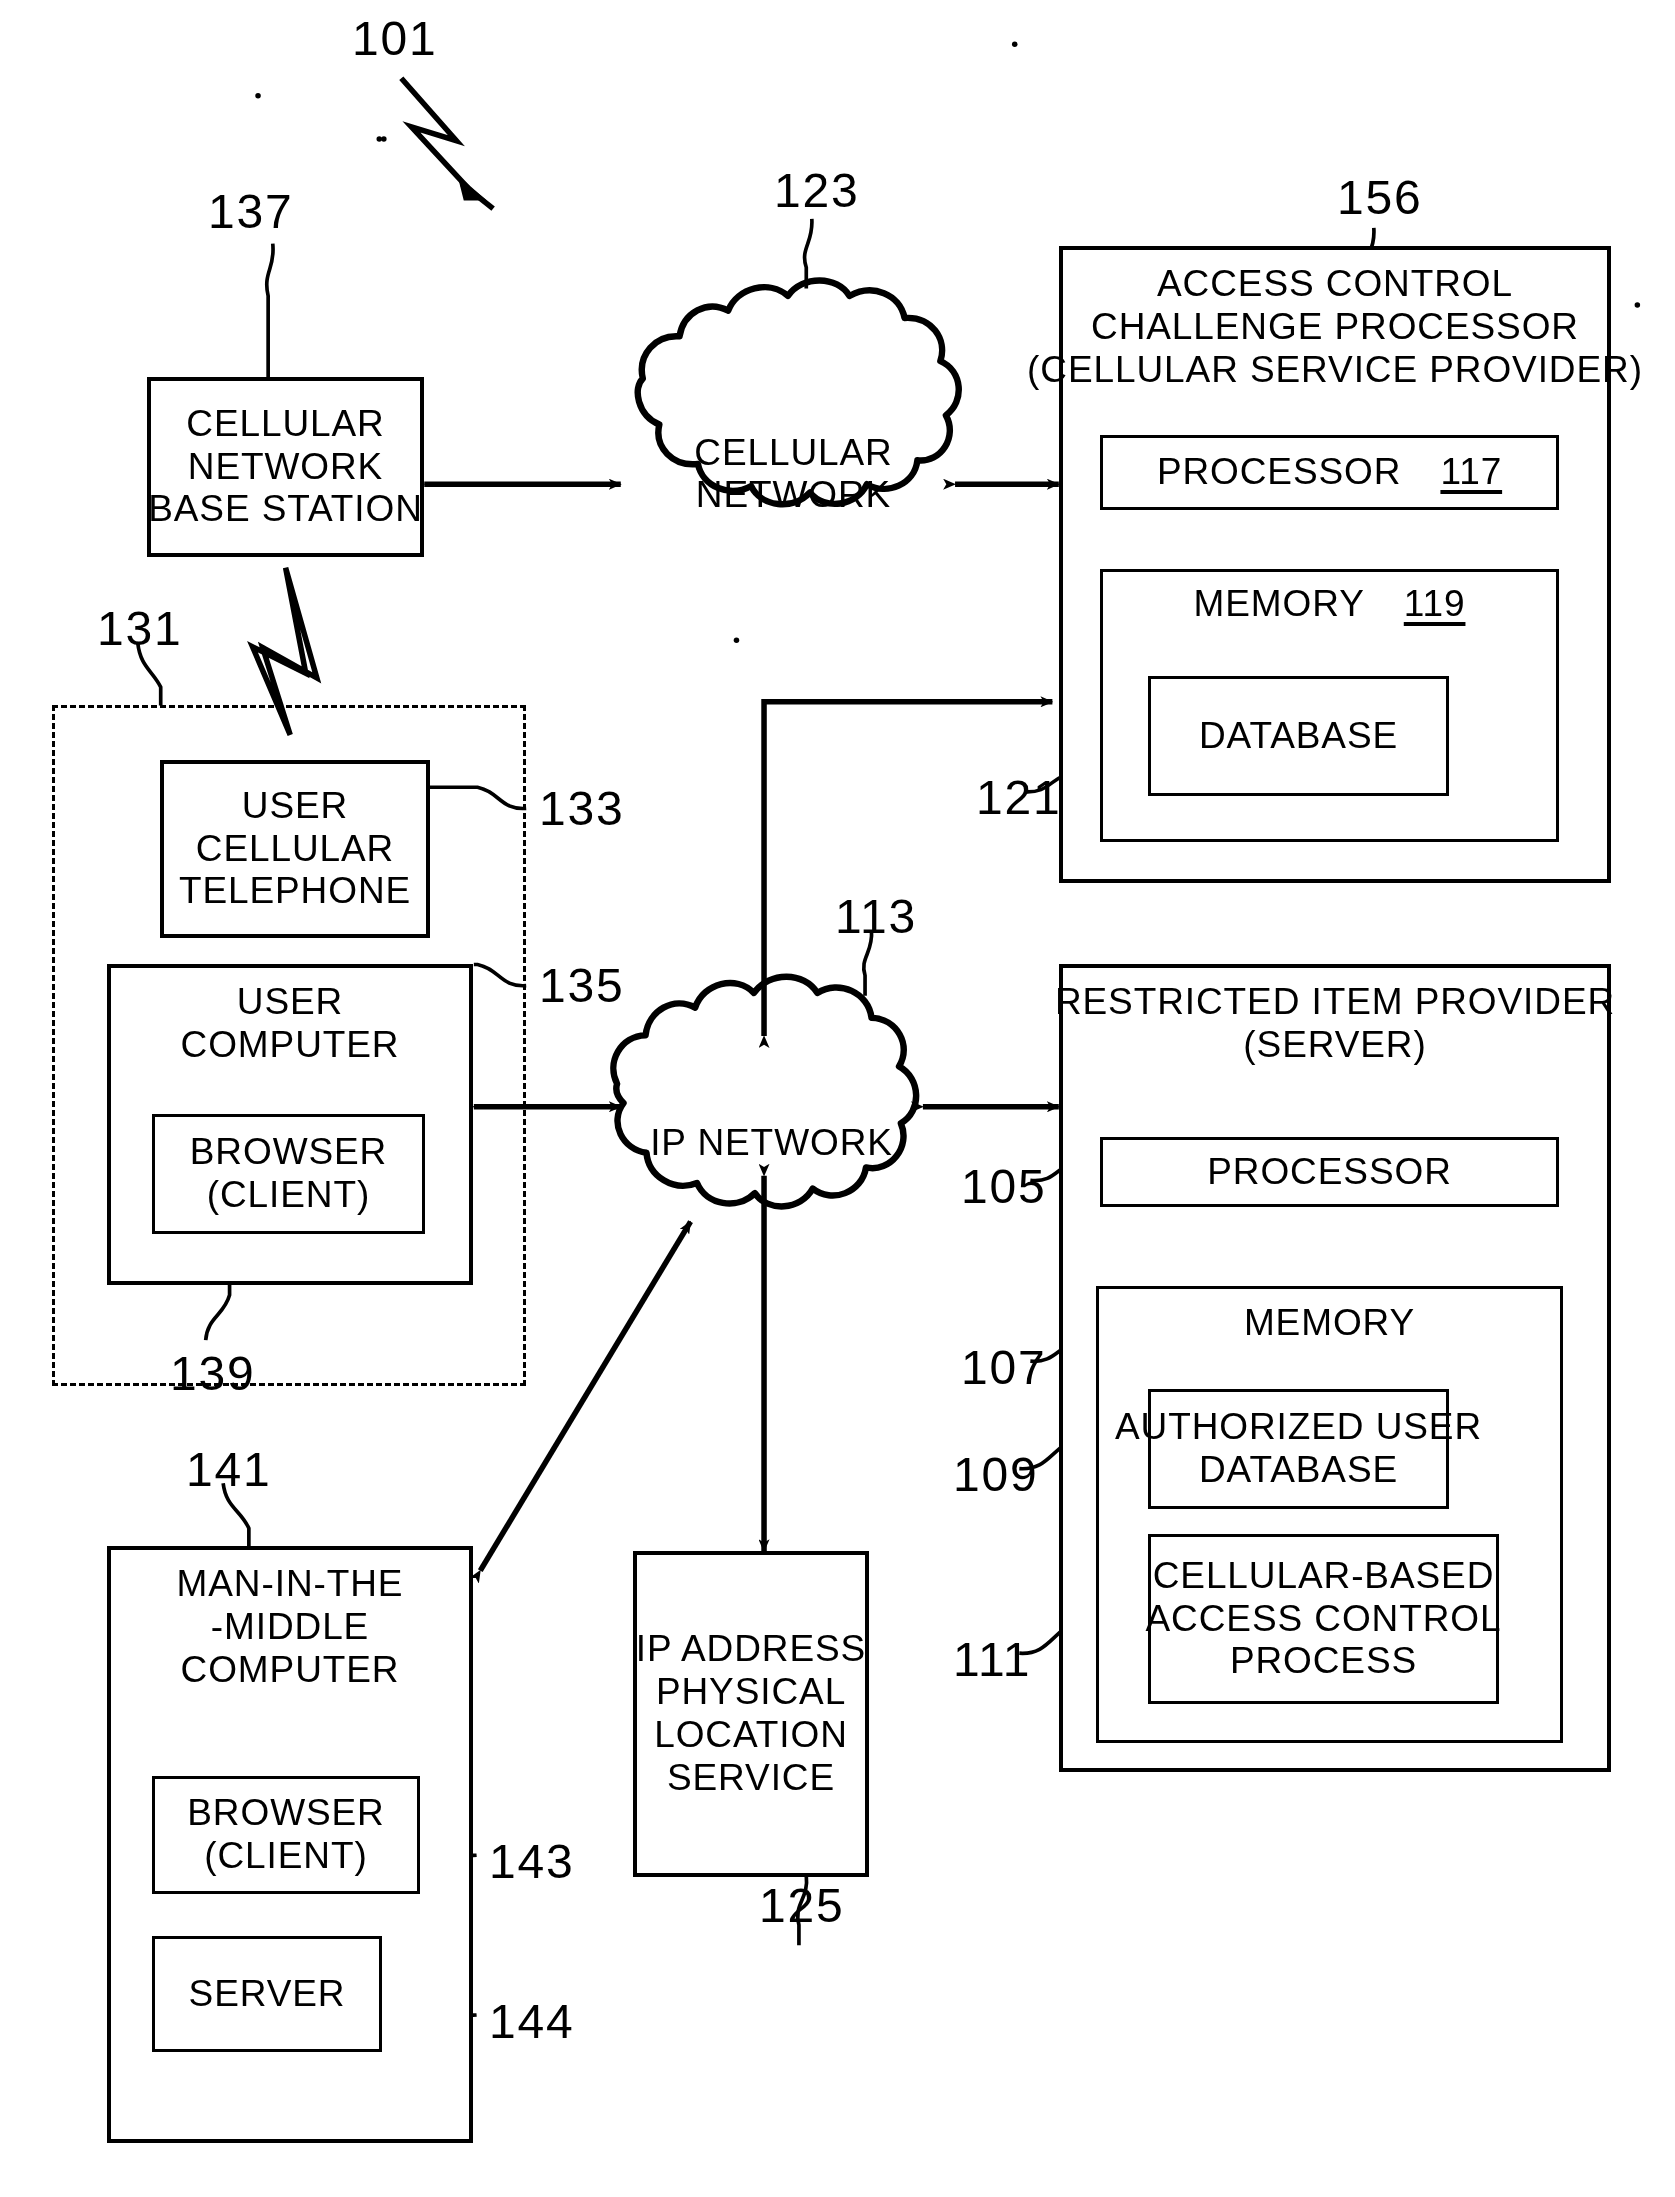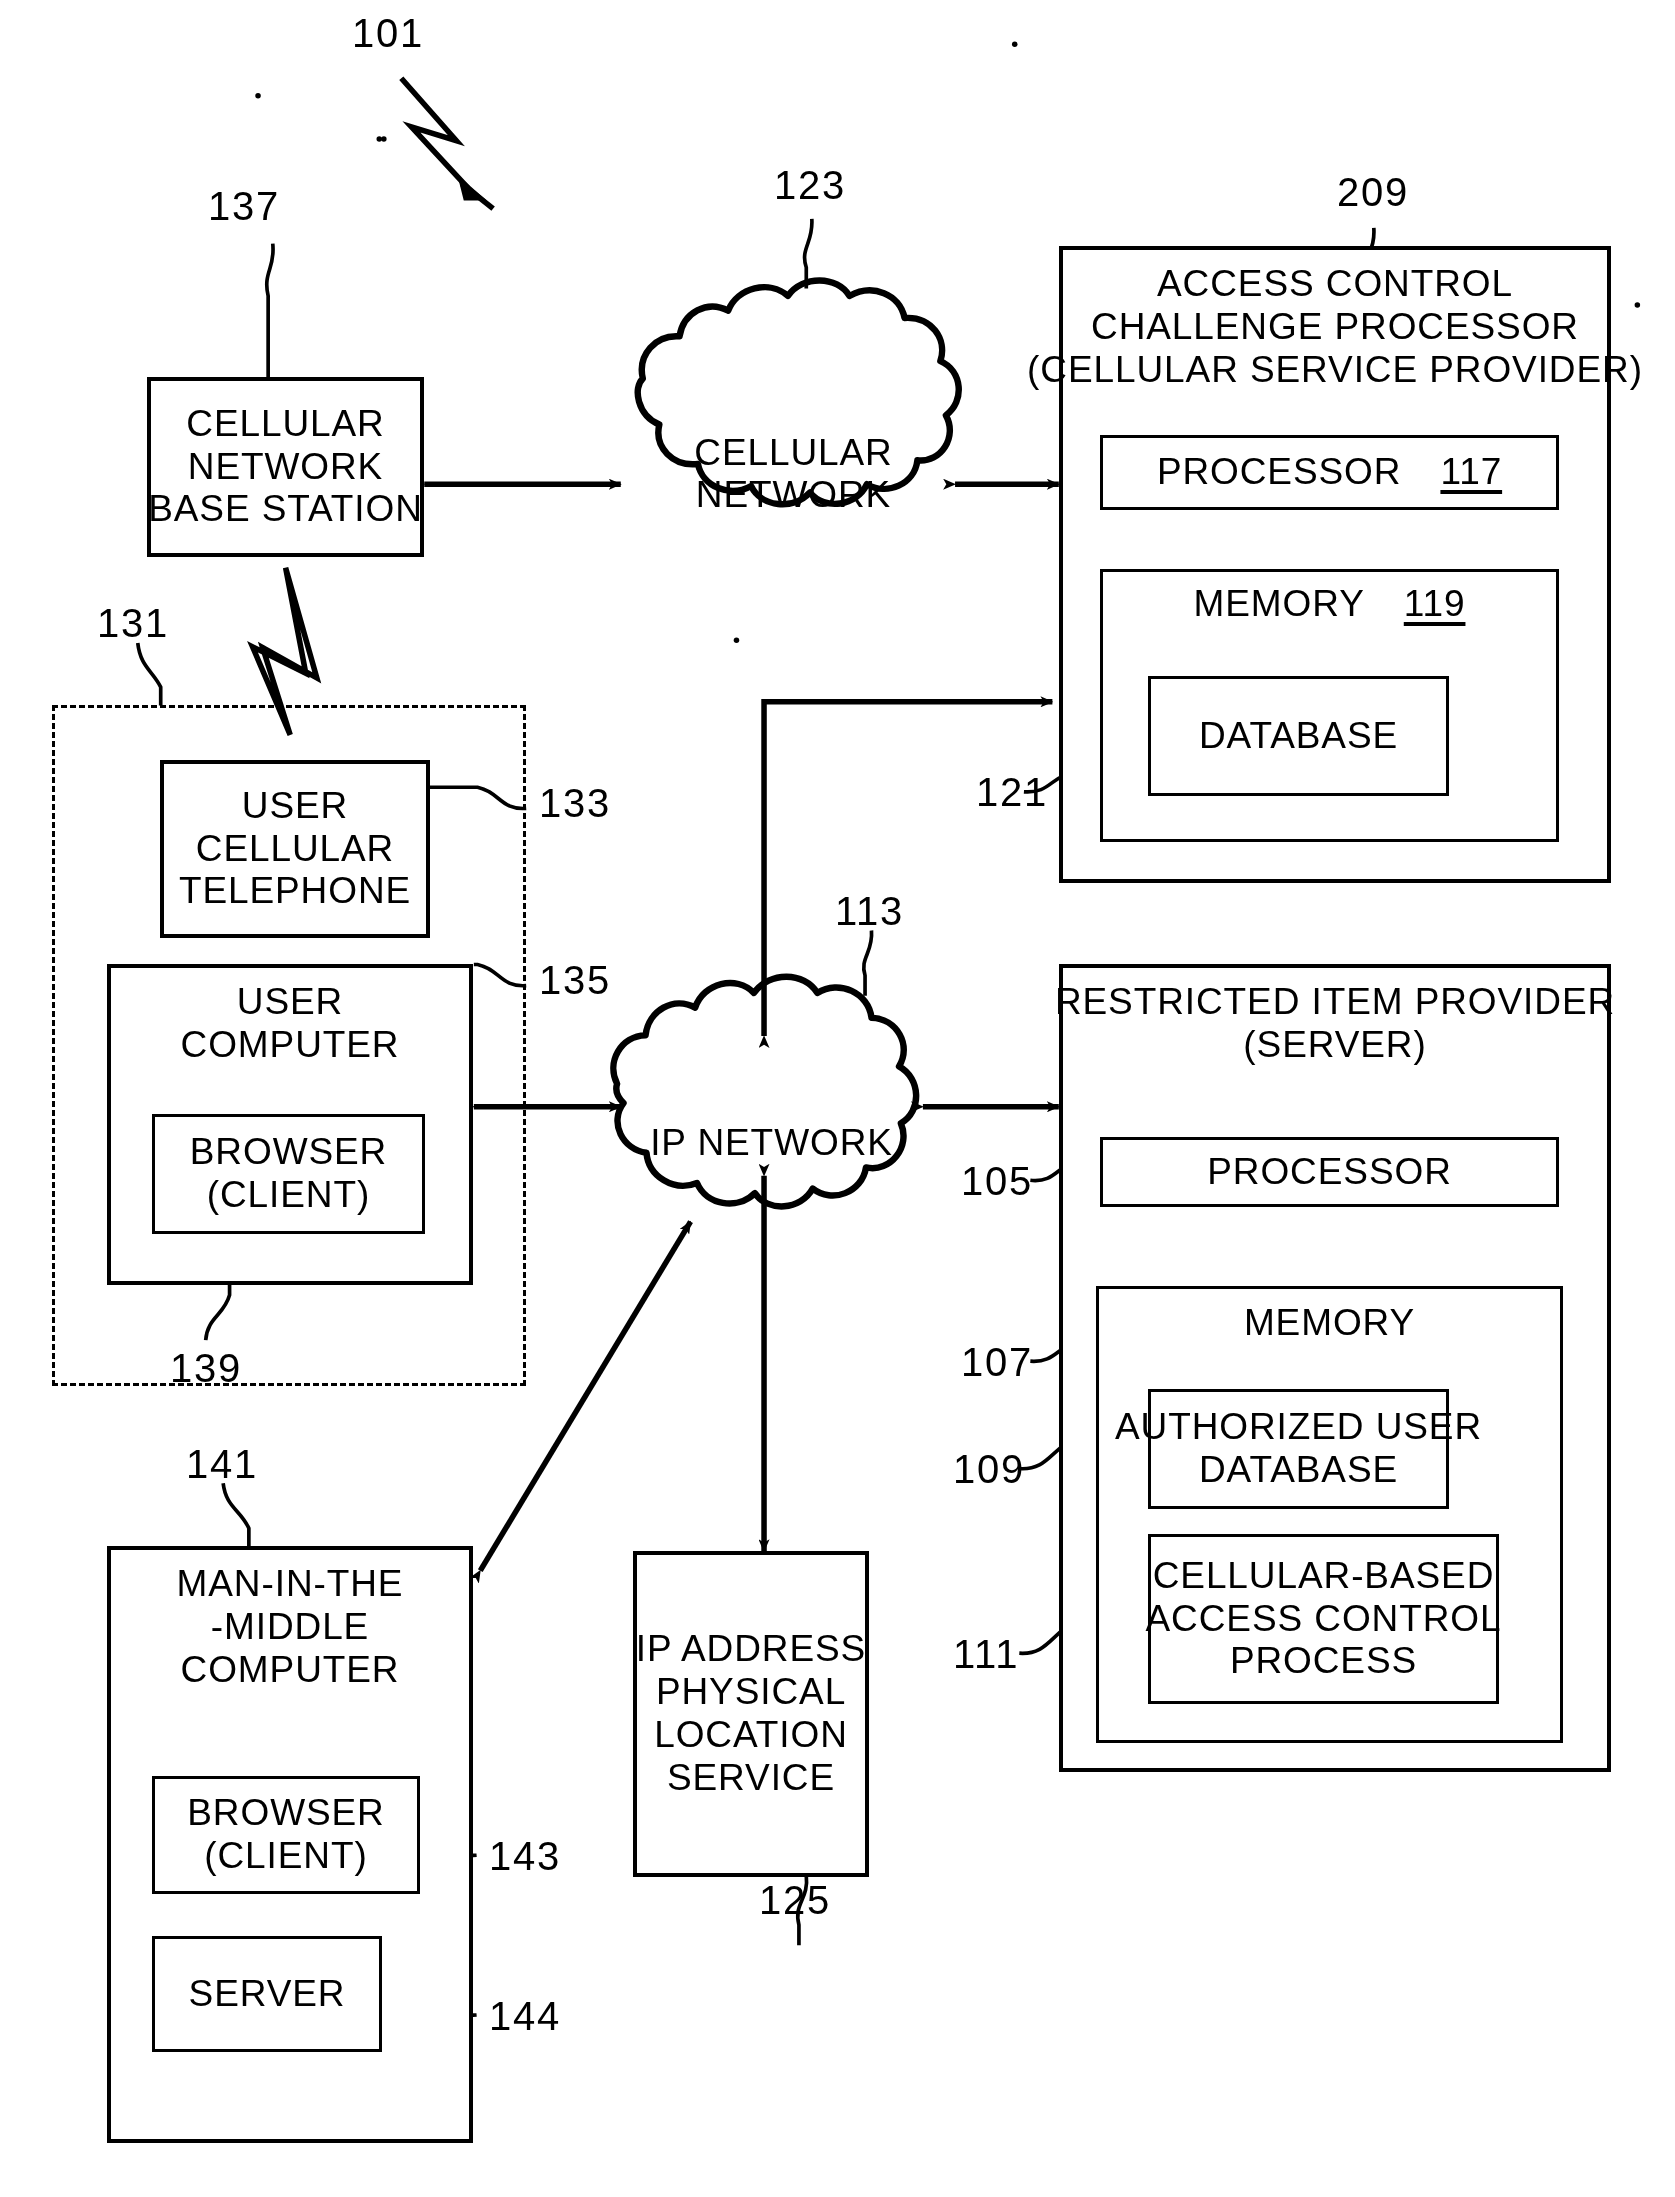--- a/index.html
+++ b/index.html
@@ -36,21 +36,21 @@
   }
   .box.thin { border-width: 3.7px; text-align: center; }
   .dashed-box {
     position: absolute;
     box-sizing: border-box;
     border: 3.7px dashed #000;
     background: transparent;
   }
   .reftext {
     position: absolute;
-    font-size: 40px;
+    font-size: 48px;
     letter-spacing: 1.8px;
     white-space: nowrap;
     color: #000;
   }
   .cloudtext {
     position: absolute;
     font-size: 37px;
     letter-spacing: 0.9px;
     text-align: center;
     white-space: nowrap;
@@ -175,21 +175,21 @@
       <circle cx="1196" cy="784" r="3"></circle>
       <circle cx="1699" cy="1864" r="3"></circle>
       <circle cx="123" cy="2328" r="3"></circle>
       <circle cx="1418" cy="1259" r="3"></circle>
     </g>
   </svg>
 
   <div class="reftext" style="left:352px; top:11px;">101</div>
   <div class="reftext" style="left:208px; top:184px;">137</div>
   <div class="reftext" style="left:774px; top:163px;">123</div>
-  <div class="reftext" style="left:1337px; top:170px;">209</div>
+  <div class="reftext" style="left:1337px; top:170px;">156</div>
   <div class="reftext" style="left:97px; top:601px;">131</div>
   <div class="reftext" style="left:539px; top:781px;">133</div>
   <div class="reftext" style="left:539px; top:958px;">135</div>
   <div class="reftext" style="left:170px; top:1346px;">139</div>
   <div class="reftext" style="left:835px; top:889px;">113</div>
   <div class="reftext" style="left:1340px; top:617px;">103</div>
   <div class="reftext" style="left:976px; top:770px;">121</div>
   <div class="reftext" style="left:961px; top:1159px;">105</div>
   <div class="reftext" style="left:961px; top:1340px;">107</div>
   <div class="reftext" style="left:953px; top:1447px;">109</div>

